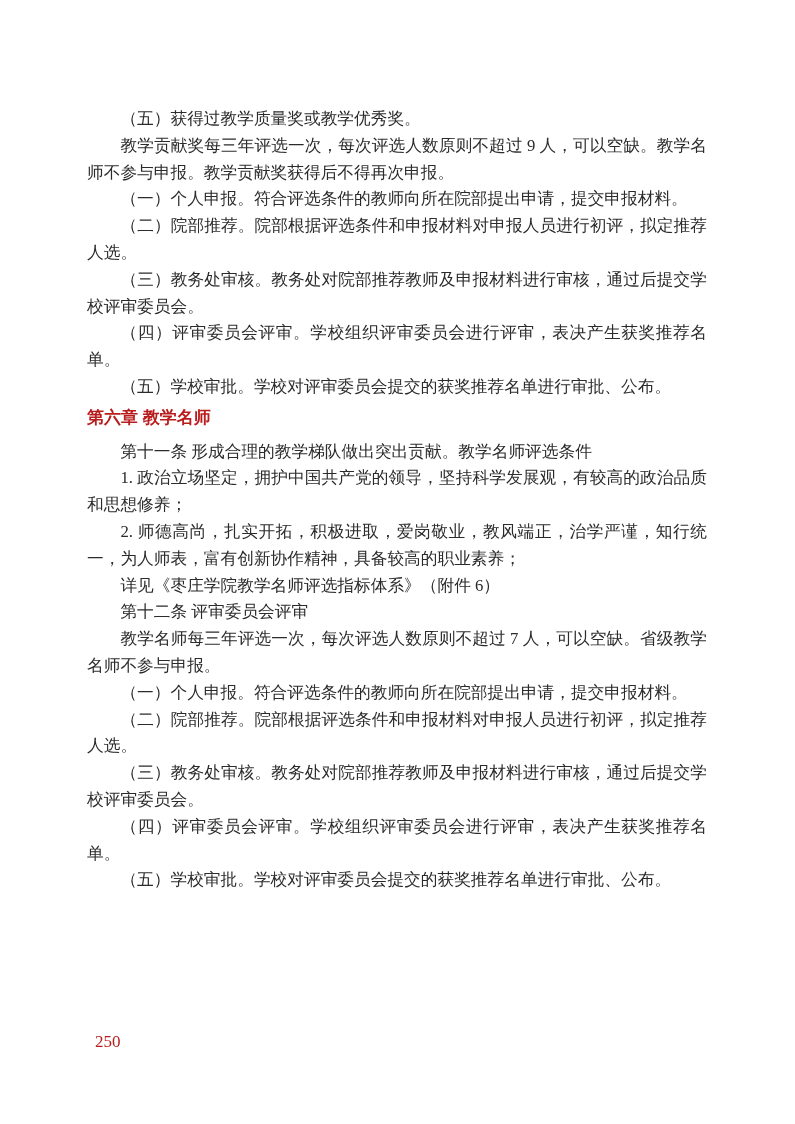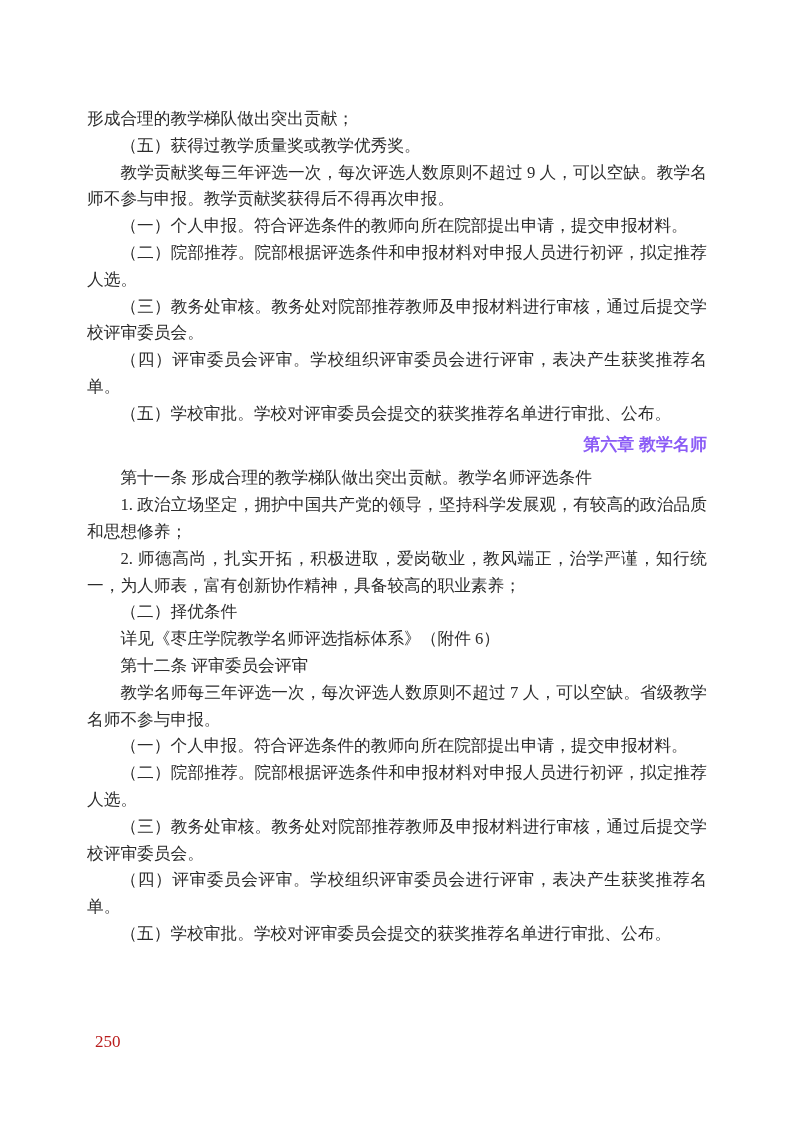--- a/index.html
+++ b/index.html
@@ -30,54 +30,52 @@
     text-align: justify;
     text-justify: inter-character;
     text-indent: 2em;
     word-break: break-all;
   }
   .content p.continuation {
     text-indent: 0;
   }
   .content p.chapter-heading {
     text-indent: 0;
-    text-align: right;
+    text-align: left;
     font-weight: 700;
     font-family: "Liberation Sans", "DejaVu Sans", sans-serif;
     font-size: 17px;
     margin: 4px 0 7px 0;
-    color: #8b5cf6;
+    color: #b91c1c;
   }
   .page-number {
     position: absolute;
     left: 95px;
     top: 1029px;
     font-size: 17px;
     line-height: 26px;
     color: #b91c1c;
   }
 </style>
 </head>
 <body>
 
 <div class="page">
   <div class="content" id="doc-body">
-      <p class="continuation">形成合理的教学梯队做出突出贡献；</p>
       <p class="body">（五）获得过教学质量奖或教学优秀奖。</p>
       <p class="body">教学贡献奖每三年评选一次，每次评选人数原则不超过 9 人，可以空缺。教学名师不参与申报。教学贡献奖获得后不得再次申报。</p>
       <p class="body">（一）个人申报。符合评选条件的教师向所在院部提出申请，提交申报材料。</p>
       <p class="body">（二）院部推荐。院部根据评选条件和申报材料对申报人员进行初评，拟定推荐人选。</p>
       <p class="body">（三）教务处审核。教务处对院部推荐教师及申报材料进行审核，通过后提交学校评审委员会。</p>
       <p class="body">（四）评审委员会评审。学校组织评审委员会进行评审，表决产生获奖推荐名单。</p>
       <p class="body">（五）学校审批。学校对评审委员会提交的获奖推荐名单进行审批、公布。</p>
       <p class="chapter-heading">第六章 教学名师</p>
       <p class="body">第十一条 形成合理的教学梯队做出突出贡献。教学名师评选条件</p>
       <p class="body">1. 政治立场坚定，拥护中国共产党的领导，坚持科学发展观，有较高的政治品质和思想修养；</p>
       <p class="body">2. 师德高尚，扎实开拓，积极进取，爱岗敬业，教风端正，治学严谨，知行统一，为人师表，富有创新协作精神，具备较高的职业素养；</p>
-      <p class="body">（二）择优条件</p>
       <p class="body">详见《枣庄学院教学名师评选指标体系》（附件 6）</p>
       <p class="body">第十二条 评审委员会评审</p>
       <p class="body">教学名师每三年评选一次，每次评选人数原则不超过 7 人，可以空缺。省级教学名师不参与申报。</p>
       <p class="body">（一）个人申报。符合评选条件的教师向所在院部提出申请，提交申报材料。</p>
       <p class="body">（二）院部推荐。院部根据评选条件和申报材料对申报人员进行初评，拟定推荐人选。</p>
       <p class="body">（三）教务处审核。教务处对院部推荐教师及申报材料进行审核，通过后提交学校评审委员会。</p>
       <p class="body">（四）评审委员会评审。学校组织评审委员会进行评审，表决产生获奖推荐名单。</p>
       <p class="body">（五）学校审批。学校对评审委员会提交的获奖推荐名单进行审批、公布。</p>
     </div>
   <div class="page-number">250</div>

